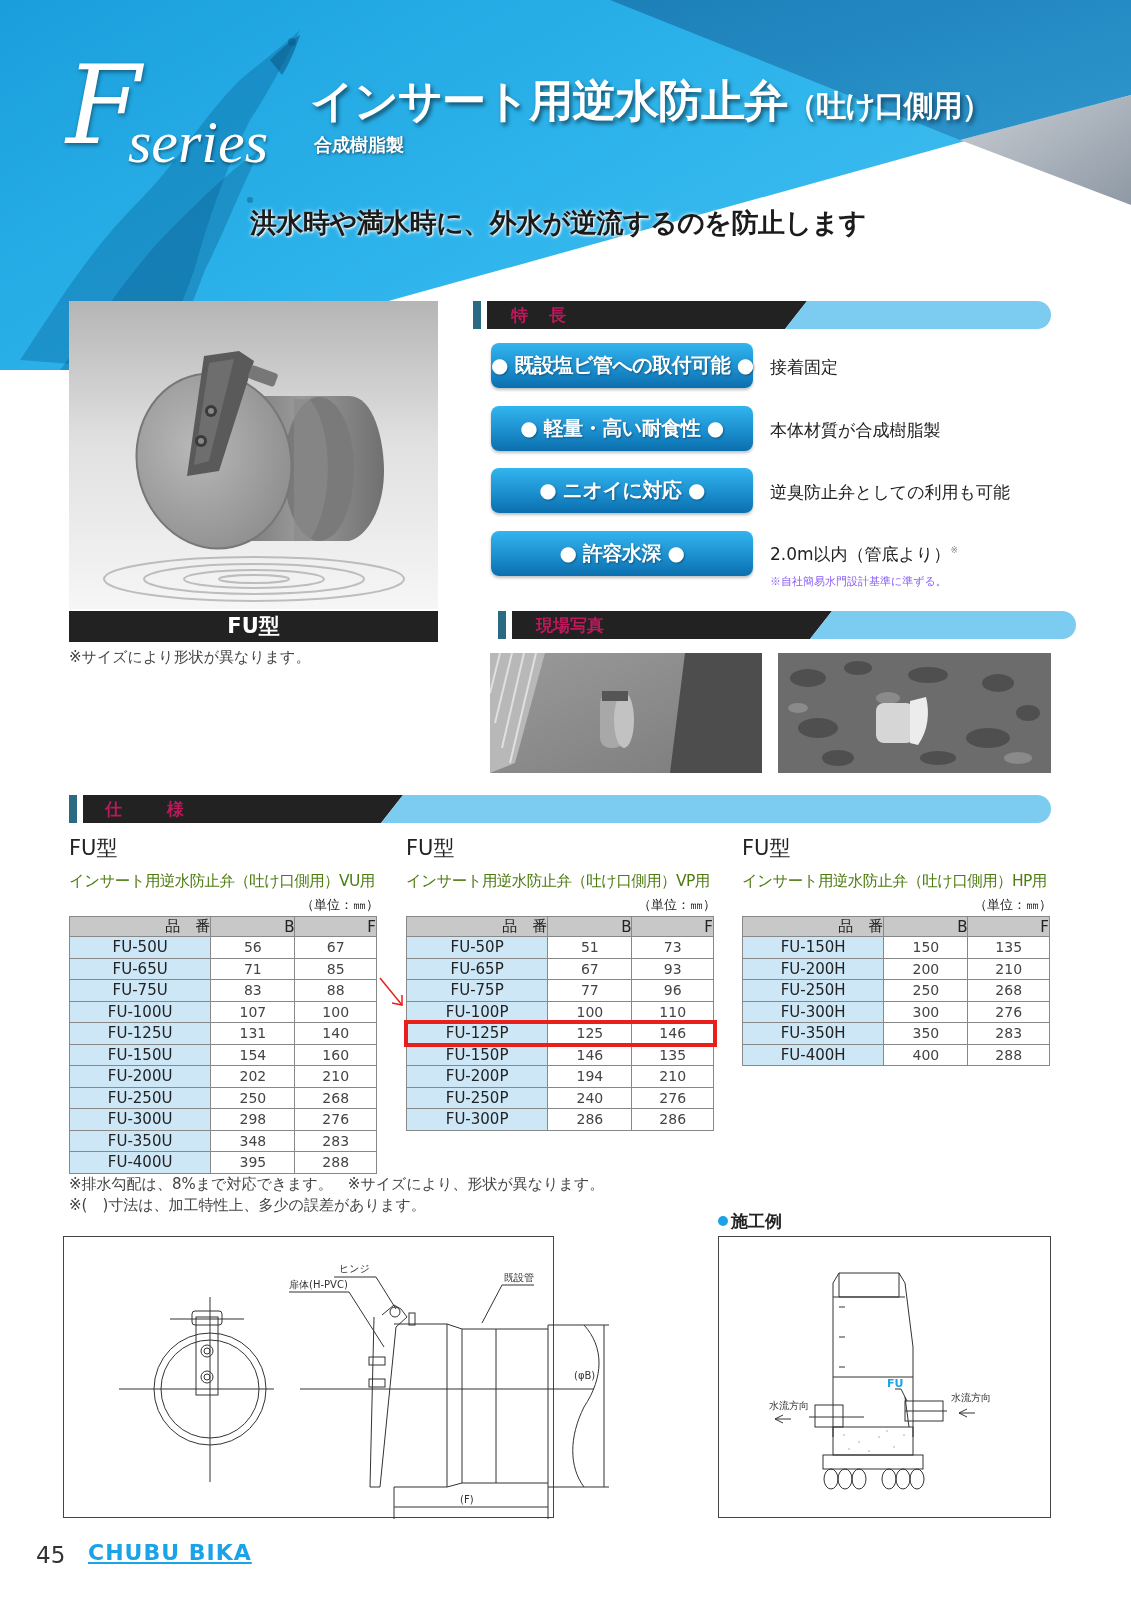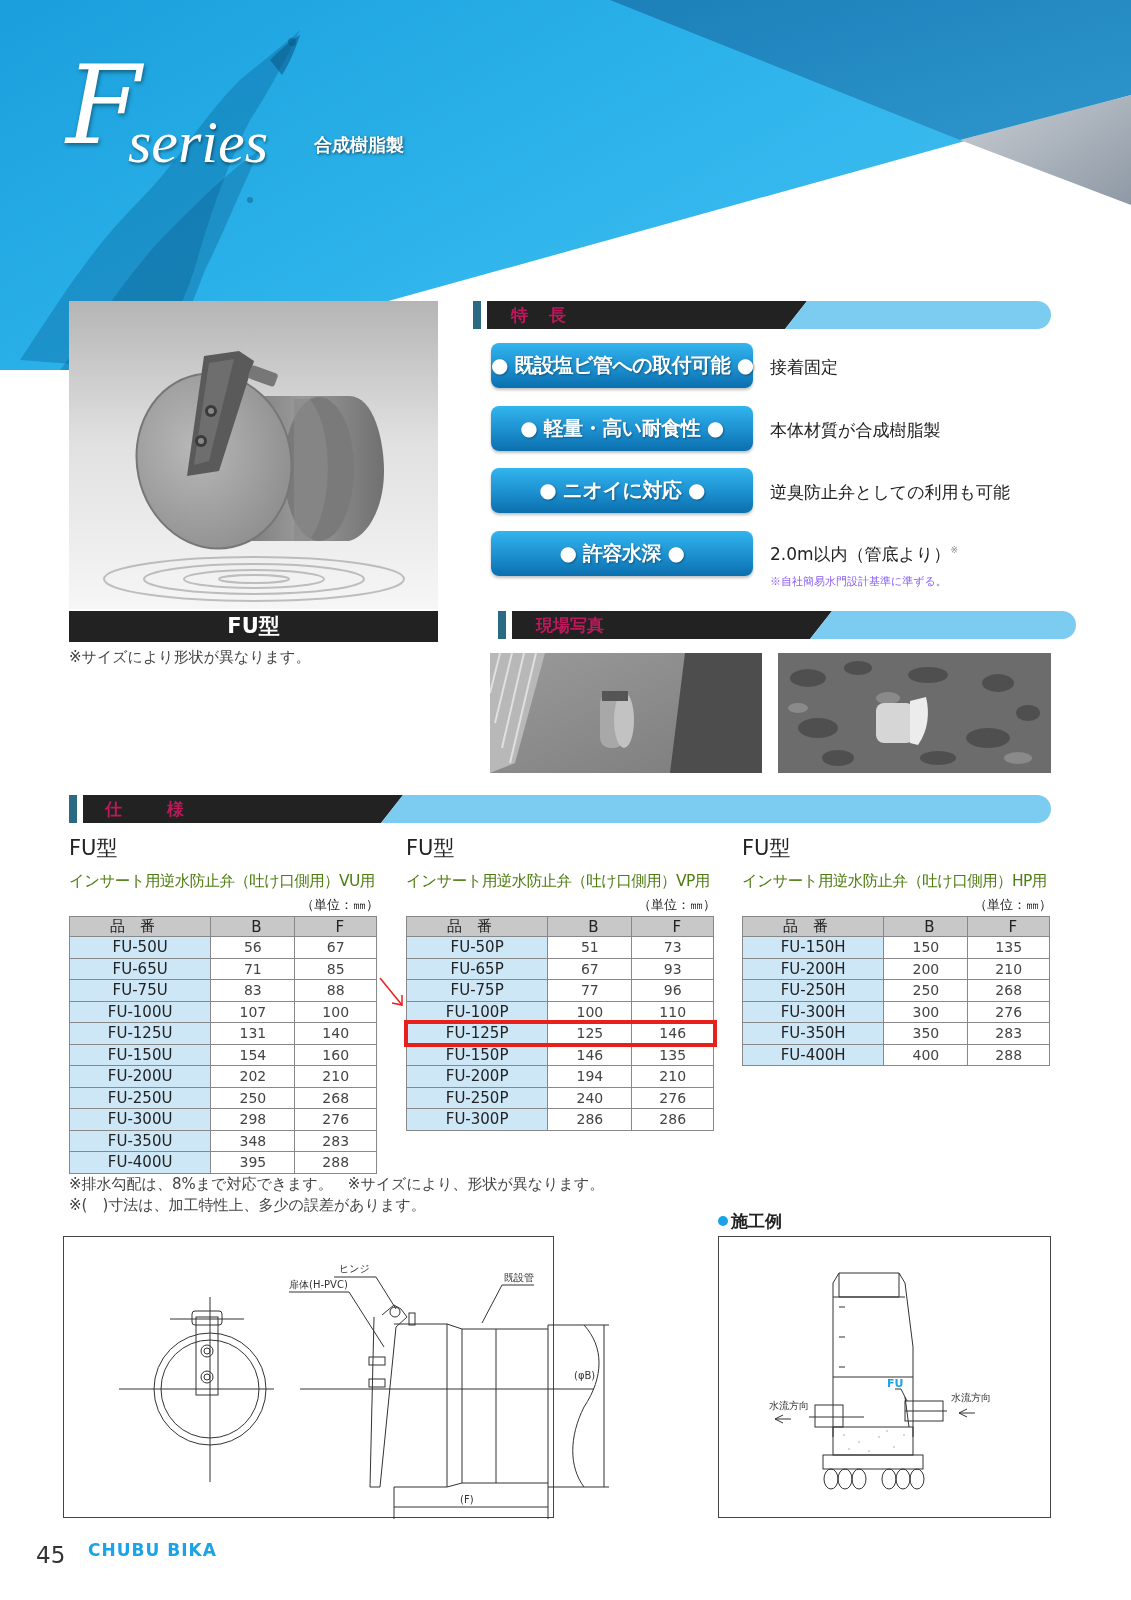--- a/index.html
+++ b/index.html
@@ -37,34 +37,34 @@
 
   
   .site-photo { position: absolute; top: 653px; height: 120px; overflow: hidden; }
 
   
   .spec-col { position: absolute; top: 836px; width: 310px; }
   .spec-col .type { font-size: 21px; color: #222; line-height: 24px; }
   .spec-col .sub { font-size: 15.5px; color: #4d7c0f; white-space: nowrap; letter-spacing: -0.6px; margin-top: 11px; }
   .spec-col .unit { font-size: 13px; color: #222; text-align: right; margin-top: 4px; }
   table.spec { border-collapse: collapse; width: 308px; margin-top: 2px; font-size: 15px; }
-  table.spec th { background: #c8c8c8; font-weight: normal; height: 16px; border: 1px solid #888; text-align: left; color: #222; padding-left: 40px; }
+  table.spec th { background: #c8c8c8; font-weight: normal; height: 16px; border: 1px solid #888; text-align: right; color: #222; padding-left: 40px; }
   table.spec td { height: 21.5px; border: 1px solid #888; text-align: center; color: #444; font-size: 14px; }
   table.spec td.model { background: #cde7f7; color: #222; font-size: 15px; }
   table.spec tr.hl { outline: 4px solid #e8201c; outline-offset: -1px; }
 
   .footnote { position: absolute; left: 69px; font-size: 15px; color: #444; white-space: nowrap; }
 
   .drawing-box { position: absolute; left: 63px; top: 1236px; width: 491px; height: 282px; border: 1.5px solid #444; text-align: right; }
   .example-title { position: absolute; left: 718px; top: 1210px; font-size: 17px; color: #222; font-weight: bold; }
   .example-title .dot { display: inline-block; width: 10px; height: 10px; border-radius: 50%; background: #1aa3e6; margin-right: 3px; vertical-align: 1px; }
   .example-box { position: absolute; left: 718px; top: 1236px; width: 333px; height: 282px; border: 1.5px solid #444; }
 
   .page-num { position: absolute; left: 36px; top: 1542px; font-size: 23px; color: #333; }
-  .brand { position: absolute; left: 88px; top: 1540px; font-size: 17px; font-weight: bold; color: #1aa3e6; letter-spacing: 1px; font-family: "DejaVu Sans", sans-serif; }
+  .brand { position: absolute; left: 88px; top: 1540px; font-size: 22px; font-weight: bold; color: #1aa3e6; letter-spacing: 1px; font-family: "DejaVu Sans", sans-serif; text-decoration: underline; }
 
   .dlabel { font-family: "DejaVu Sans", sans-serif; font-size: 10px; fill: #333; }
 </style>
 </head>
 <body>
 
 <div class="banner">
   <svg width="1131" height="370" viewBox="0 0 1131 370">
     <defs>
       <linearGradient id="bgBlue" x1="0" y1="0" x2="1" y2="0.6">
@@ -86,21 +86,25 @@
     <polygon points="960,140 1131,95 1131,205" fill="url(#bgGray)"></polygon>
 
     <path d="M20,360 C60,300 90,250 140,200 C180,160 200,120 240,80 C270,55 290,40 300,30 C285,60 270,90 250,120 C230,160 215,200 200,250 C190,290 170,330 150,370 Z" fill="#0d6ea6" opacity="0.45"></path>
     <path d="M60,370 C100,320 130,270 170,230 C200,200 230,170 260,150 C240,190 225,230 205,270 C190,310 175,345 165,370 Z" fill="#0a5c8c" opacity="0.35"></path>
     <path d="M270,60 C285,45 295,38 300,35 C295,50 290,62 282,75 Z" fill="#0a5c8c" opacity="0.6"></path>
     <circle cx="292" cy="42" r="4" fill="#0a5c8c" opacity="0.6"></circle>
     <circle cx="250" cy="200" r="3" fill="#0a5c8c" opacity="0.5"></circle>
   </svg>
   <div class="series-F">F</div>
   <div class="series-word">series</div>
+  <div class="main-title">
+    <span>インサート用逆水防止弁</span><small>（吐け口側用）</small>
+  </div>
   <div class="sub-material">合成樹脂製</div>
+  <div class="tagline">洪水時や満水時に、外水が逆流するのを防止します</div>
 </div>
 
 <div class="product-photo">
   <svg width="369" height="308" viewBox="0 0 369 308">
     <defs>
       <linearGradient id="pipeG" x1="0" y1="0" x2="1" y2="0">
         <stop offset="0" stop-color="#6f6f6f"></stop>
           <stop offset="0.5" stop-color="#9a9a9a"></stop>
           <stop offset="1" stop-color="#707070"></stop>
       </linearGradient>

